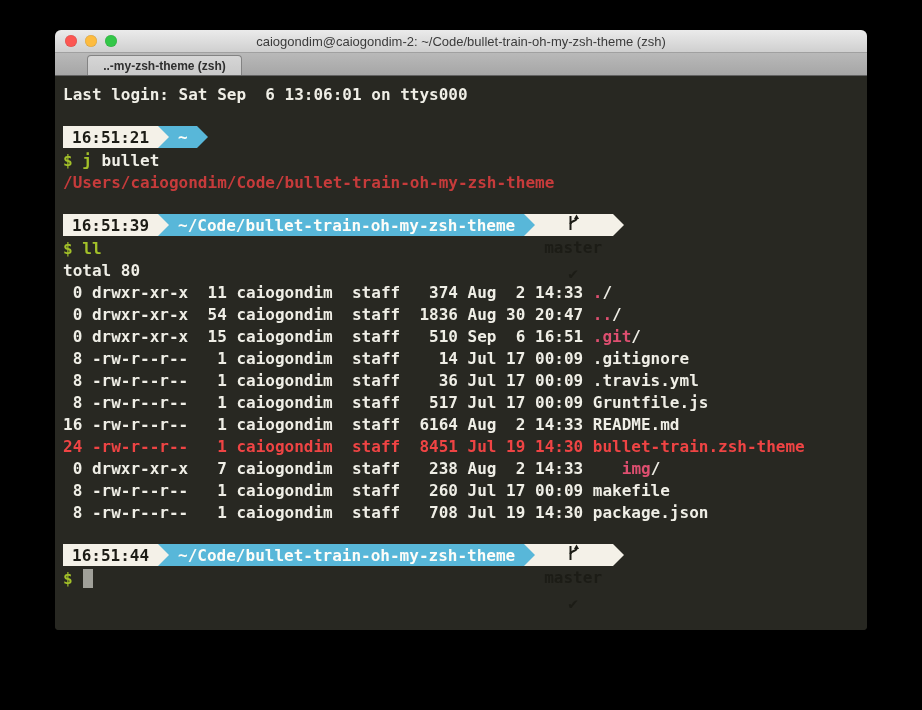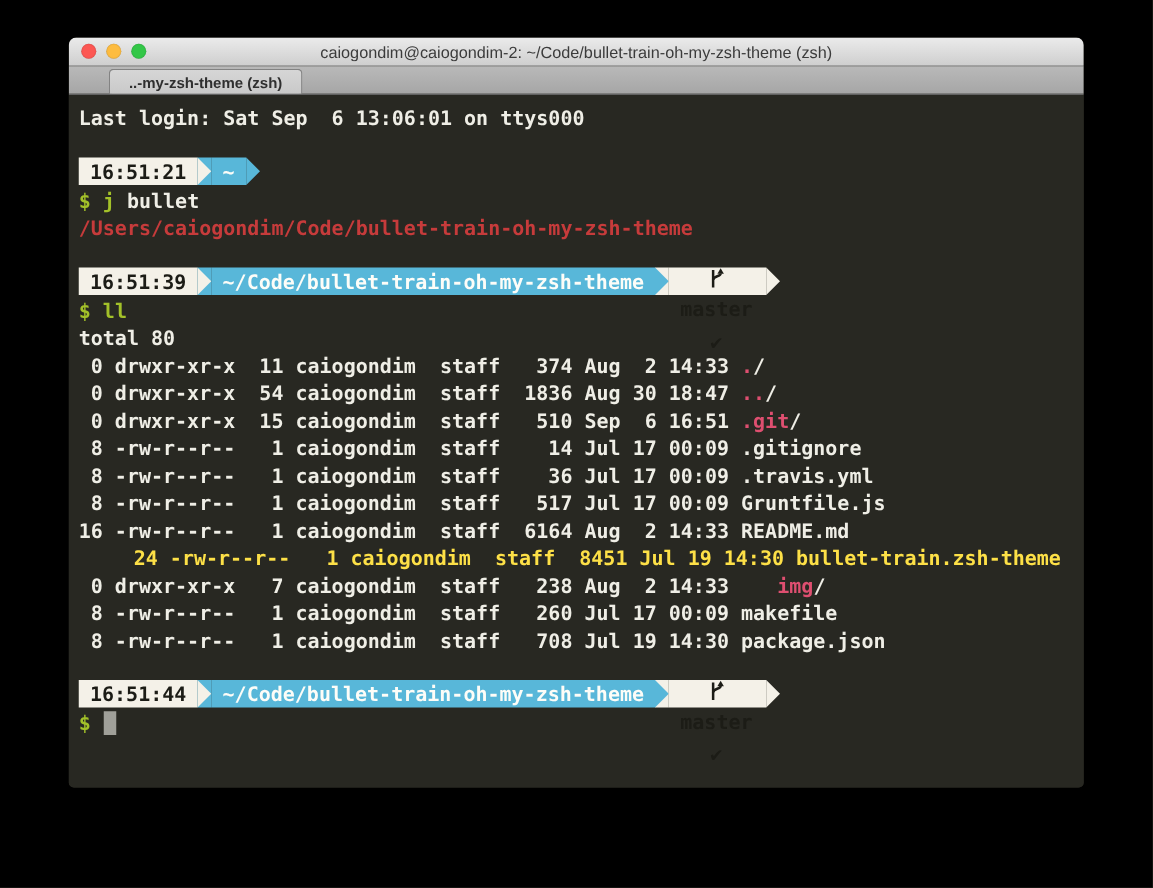--- a/index.html
+++ b/index.html
@@ -88,27 +88,27 @@
         <div class="tline"><span class="pbar"><span class="pseg" style="background: rgb(244, 241, 232); color: rgb(28, 28, 22);">16:51:39</span><span class="parrow" style="border-left-color: rgb(244, 241, 232); background-color: rgb(88, 183, 217);"></span><span class="pseg" style="background: rgb(88, 183, 217); color: rgb(253, 253, 248);">~/Code/bullet-train-oh-my-zsh-theme</span><span class="parrow" style="border-left-color: rgb(88, 183, 217); background-color: rgb(244, 241, 232);"></span><span class="pseg git" style="background: rgb(244, 241, 232); color: rgb(28, 28, 22);"><span class="gicon">
   <svg width="13" height="17" viewBox="0 0 13 17" aria-hidden="true">
     <line x1="3.5" y1="2" x2="3.5" y2="16" stroke="#1c1c16" stroke-width="2"></line>
     <path d="M3.5 10 C3.5 6.5, 9.5 7.5, 9.5 4.8" fill="none" stroke="#1c1c16" stroke-width="2"></path>
     <path d="M6.9 5 L12.1 5 L9.5 0.6 Z" fill="#1c1c16"></path>
   </svg>
 </span><span>master</span><span>✔</span></span><span class="parrow" style="border-left-color: rgb(244, 241, 232);"></span></span></div>
         <div class="tline"><span class="tseg" style="color: rgb(163, 193, 41);">$</span><span class="tseg" style="color: rgb(239, 238, 230);"> </span><span class="tseg" style="color: rgb(163, 193, 41);">ll</span></div>
         <div class="tline"><span class="tseg" style="color: rgb(239, 238, 230);">total 80</span></div>
         <div class="tline"><span class="tseg" style="color: rgb(239, 238, 230);"> 0 drwxr-xr-x  11 caiogondim  staff   374 Aug  2 14:33 </span><span class="tseg" style="color: rgb(222, 79, 112);">.</span><span class="tseg" style="color: rgb(239, 238, 230);">/</span></div>
-        <div class="tline"><span class="tseg" style="color: rgb(239, 238, 230);"> 0 drwxr-xr-x  54 caiogondim  staff  1836 Aug 30 18:47 </span><span class="tseg" style="color: rgb(222, 79, 112);">..</span><span class="tseg" style="color: rgb(239, 238, 230);">/</span></div>
+        <div class="tline"><span class="tseg" style="color: rgb(239, 238, 230);"> 0 drwxr-xr-x  54 caiogondim  staff  1836 Aug 30 20:47 </span><span class="tseg" style="color: rgb(222, 79, 112);">..</span><span class="tseg" style="color: rgb(239, 238, 230);">/</span></div>
         <div class="tline"><span class="tseg" style="color: rgb(239, 238, 230);"> 0 drwxr-xr-x  15 caiogondim  staff   510 Sep  6 16:51 </span><span class="tseg" style="color: rgb(222, 79, 112);">.git</span><span class="tseg" style="color: rgb(239, 238, 230);">/</span></div>
         <div class="tline"><span class="tseg" style="color: rgb(239, 238, 230);"> 8 -rw-r--r--   1 caiogondim  staff    14 Jul 17 00:09 .gitignore</span></div>
         <div class="tline"><span class="tseg" style="color: rgb(239, 238, 230);"> 8 -rw-r--r--   1 caiogondim  staff    36 Jul 17 00:09 .travis.yml</span></div>
         <div class="tline"><span class="tseg" style="color: rgb(239, 238, 230);"> 8 -rw-r--r--   1 caiogondim  staff   517 Jul 17 00:09 Gruntfile.js</span></div>
         <div class="tline"><span class="tseg" style="color: rgb(239, 238, 230);">16 -rw-r--r--   1 caiogondim  staff  6164 Aug  2 14:33 README.md</span></div>
-        <div class="tline"><span class="tseg" style="color: #fde047; margin-left: 44px;">24 -rw-r--r--   1 caiogondim  staff  8451 Jul 19 14:30 bullet-train.zsh-theme</span></div>
+        <div class="tline"><span class="tseg" style="color: #ef4444;">24 -rw-r--r--   1 caiogondim  staff  8451 Jul 19 14:30 bullet-train.zsh-theme</span></div>
         <div class="tline"><span class="tseg" style="color: rgb(239, 238, 230);"> 0 drwxr-xr-x   7 caiogondim  staff   238 Aug  2 14:33 </span><span class="tseg" style="color: rgb(222, 79, 112); margin-left: 29px;">img</span><span class="tseg" style="color: rgb(239, 238, 230);">/</span></div>
         <div class="tline"><span class="tseg" style="color: rgb(239, 238, 230); margin-top: 22px;"> 8 -rw-r--r--   1 caiogondim  staff   260 Jul 17 00:09 makefile</span></div>
         <div class="tline"><span class="tseg" style="color: rgb(239, 238, 230);"> 8 -rw-r--r--   1 caiogondim  staff   708 Jul 19 14:30 package.json</span></div>
         <div class="tline"></div>
         <div class="tline"><span class="pbar"><span class="pseg" style="background: rgb(244, 241, 232); color: rgb(28, 28, 22);">16:51:44</span><span class="parrow" style="border-left-color: rgb(244, 241, 232); background-color: rgb(88, 183, 217);"></span><span class="pseg" style="background: rgb(88, 183, 217); color: rgb(253, 253, 248);">~/Code/bullet-train-oh-my-zsh-theme</span><span class="parrow" style="border-left-color: rgb(88, 183, 217); background-color: rgb(244, 241, 232);"></span><span class="pseg git" style="background: rgb(244, 241, 232); color: rgb(28, 28, 22);"><span class="gicon">
   <svg width="13" height="17" viewBox="0 0 13 17" aria-hidden="true">
     <line x1="3.5" y1="2" x2="3.5" y2="16" stroke="#1c1c16" stroke-width="2"></line>
     <path d="M3.5 10 C3.5 6.5, 9.5 7.5, 9.5 4.8" fill="none" stroke="#1c1c16" stroke-width="2"></path>
     <path d="M6.9 5 L12.1 5 L9.5 0.6 Z" fill="#1c1c16"></path>
   </svg>

